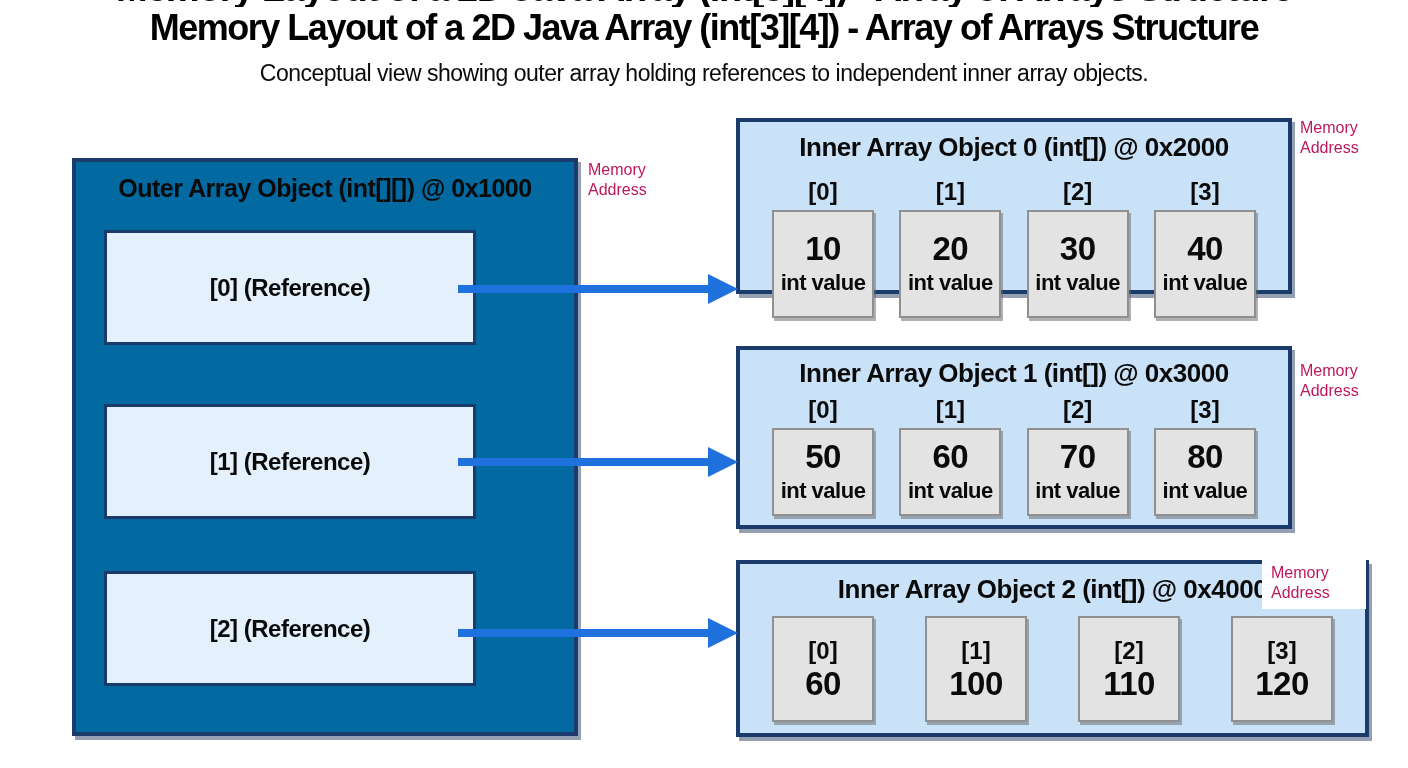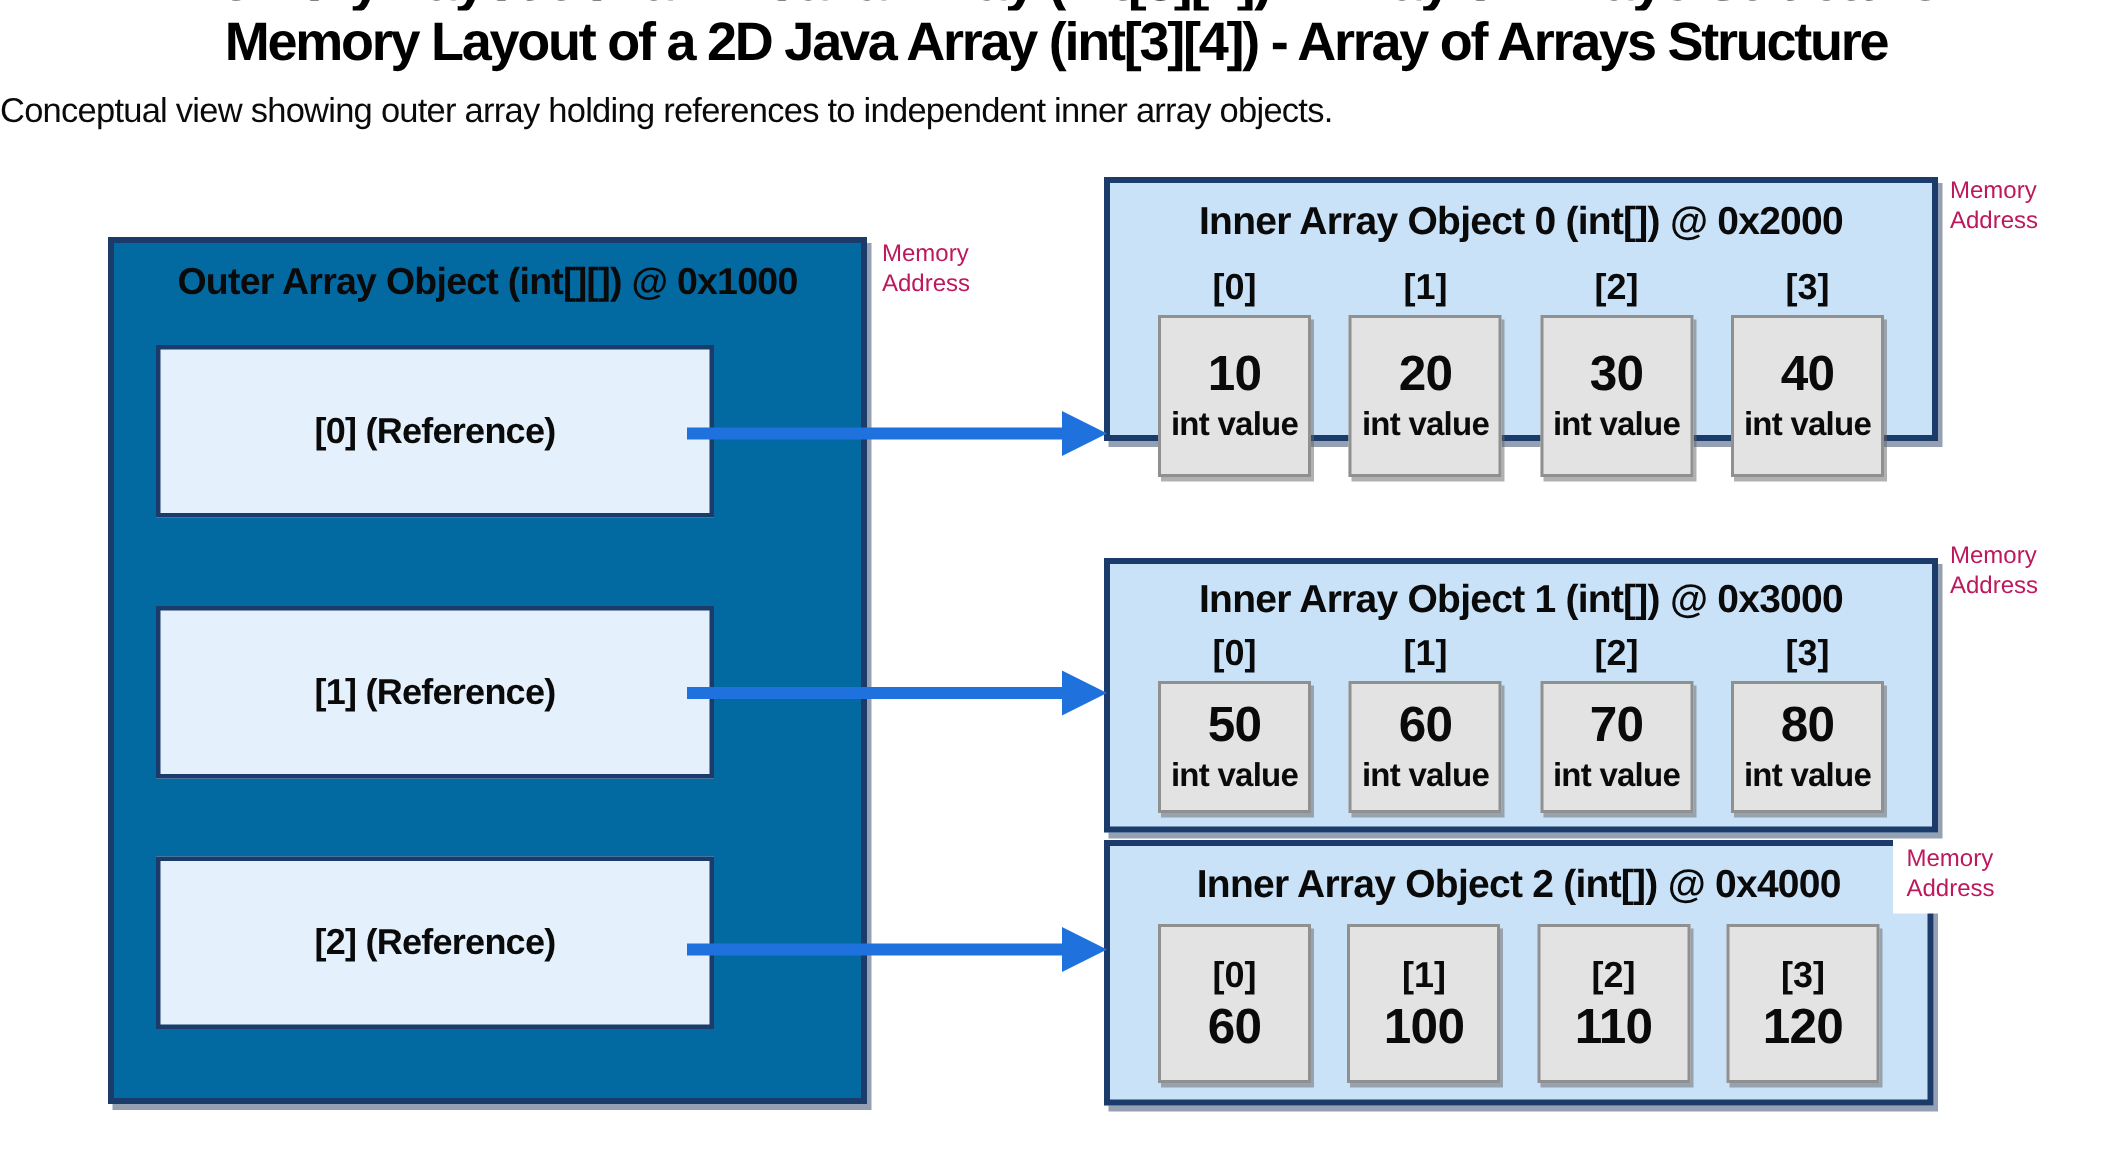--- a/index.html
+++ b/index.html
@@ -6,21 +6,21 @@
   body{font-family:"Liberation Sans","DejaVu Sans",sans-serif;color:#0a0a0a;}
   .stage{position:relative;width:1408px;height:768px;overflow:hidden;background:#ffffff;}
 
   
   .top-artifact{position:absolute;top:0;left:0;width:1408px;height:7px;overflow:hidden;}
   .top-artifact .ghost{position:absolute;top:-31px;left:0;width:100%;text-align:center;
     font-weight:bold;font-size:38px;line-height:38px;letter-spacing:-1.5px;color:#000;}
 
   .main-title{position:absolute;top:7px;left:0;width:100%;text-align:center;
     font-weight:bold;font-size:36px;letter-spacing:-1.5px;color:#000;}
-  .subtitle{position:absolute;top:60px;left:0;width:100%;text-align:left;
+  .subtitle{position:absolute;top:60px;left:0;width:100%;text-align:center;
     font-size:23px;letter-spacing:-0.5px;color:#0a0a0a;}
 
   
   .outer-box{position:absolute;left:72px;top:158px;width:506px;height:578px;
     box-sizing:border-box;border:4px solid #1b3c6b;background:#0369a1;
     box-shadow:3px 4px 0 rgba(20,45,85,0.45);}
   .outer-title{position:absolute;top:12px;left:0;width:100%;text-align:center;
     font-weight:bold;font-size:25px;letter-spacing:-0.5px;}
   .ref-box{position:absolute;left:28px;width:372px;height:115px;box-sizing:border-box;
     border:3px solid #1b3c6b;background:#e4f0fc;display:flex;align-items:center;justify-content:center;
@@ -34,21 +34,21 @@
   
   .arrow{position:absolute;width:280px;height:30px;z-index:4;}
   .arrow-line{position:absolute;left:0;top:11px;width:252px;height:8px;background:#1f72dd;}
   .arrow-head{position:absolute;right:0;top:0;width:0;height:0;
     border-top:15px solid transparent;border-bottom:15px solid transparent;border-left:30px solid #1f72dd;}
   .arrow-a{left:458px;top:274px}.arrow-b{left:458px;top:447px}.arrow-c{left:458px;top:618px}
 
   
   .inner-box{position:absolute;left:736px;width:556px;box-sizing:border-box;
     border:4px solid #1b3c6b;background:#c9e2f8;box-shadow:3px 4px 0 rgba(20,45,85,0.45);}
-  .inner-0{top:118px;height:176px}.inner-1{top:372px;height:183px}.inner-2{top:560px;height:177px;width:553px}
+  .inner-0{top:118px;height:176px}.inner-1{top:346px;height:183px}.inner-2{top:560px;height:177px;width:633px}
   .inner-title{position:absolute;left:0;width:100%;text-align:center;
     font-weight:bold;font-size:26px;letter-spacing:-0.5px;}
   .inner-0 .inner-title{top:10px}.inner-1 .inner-title{top:8px}.inner-2 .inner-title{top:10px}
   .idx-row,.cell-row{position:absolute;left:32px;right:32px;display:flex;justify-content:space-between;}
   .inner-0 .idx-row{top:56px}.inner-0 .cell-row{top:88px}
   .inner-1 .idx-row{top:46px}.inner-1 .cell-row{top:78px}
   .inner-2 .cell-row{top:52px}
   .idx{width:102px;text-align:center;font-weight:bold;font-size:24px;}
   .cell{width:102px;box-sizing:border-box;border:2px solid #909090;background:#e3e3e3;
     box-shadow:2px 3px 0 rgba(100,100,100,0.5);

